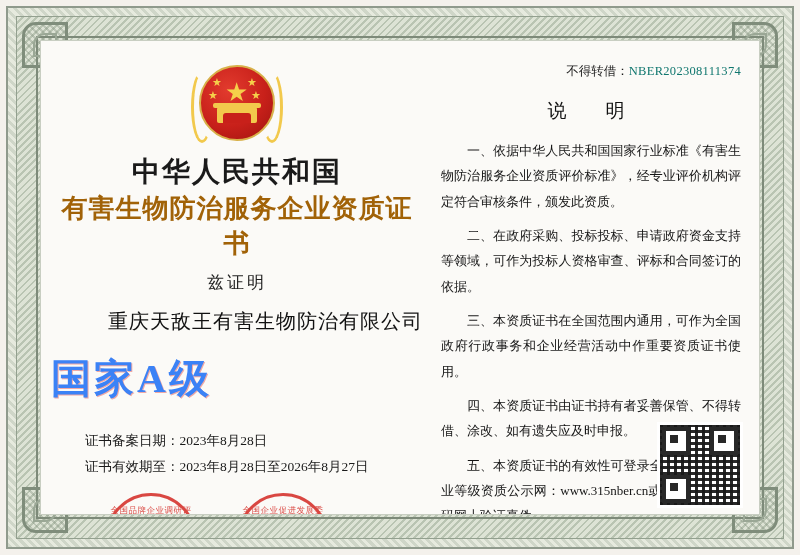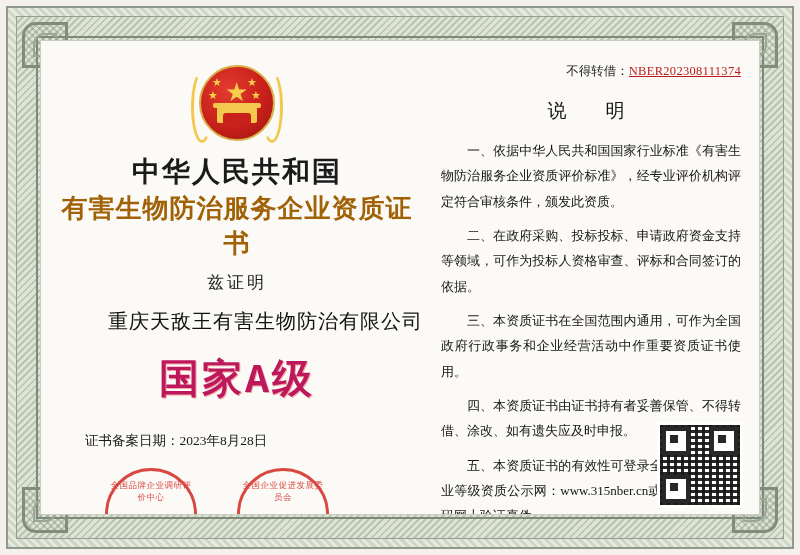--- a/index.html
+++ b/index.html
@@ -196,26 +196,25 @@
   }
   .company {
     text-align: right;
     font-family: "Liberation Serif", serif;
     font-size: 20px;
     color: #111111;
     letter-spacing: 1px;
     margin: 0 0 16px 0;
   }
   .grade {
-    text-align: center;
-    font-family: Liberation Mono, monospace;
+    font-family: Liberation Serif, serif;
     font-weight: bold;
     font-size: 40px;
     letter-spacing: 3px;
-    color: #be185d;
+    color: #3b82f6;
     text-shadow: 1px 1px 0 #f0a9a5;
     margin: 6px 0 22px 0;
   }
 
   
   .dates {
     margin: 0 0 0 34px;
     font-family: "Liberation Serif", serif;
     font-size: 13.5px;
     color: #1a1a1a;
@@ -254,23 +253,22 @@
   
   .cert-no {
     text-align: right;
     font-family: "Liberation Serif", serif;
     font-size: 12.5px;
     color: #1a1a1a;
     margin-bottom: 18px;
     white-space: nowrap;
   }
   .cert-no .num {
-    color: #b91c1c;
+    color: #0f766e;
     letter-spacing: 0.3px;
-    text-decoration: underline;
   }
   .notes-title {
     text-align: center;
     font-family: Liberation Sans, sans-serif;
     font-size: 19px;
     color: #111;
     letter-spacing: 10px;
     margin: 0 0 14px 0;
   }
   .note {
@@ -361,20 +359,24 @@
 
         <div class="company">重庆天敌王有害生物防治有限公司</div>
 
         <div class="grade">国家A级</div>
 
         <div class="dates">
           <div class="row">
             <span class="lbl">证书备案日期：</span>
             <span class="val">2023年8月28日</span>
           </div>
+          <div class="row">
+            <span class="lbl">证书有效期至：</span>
+            <span class="val">2023年8月28日至2026年8月27日</span>
+          </div>
         </div>
 
         <div class="seals">
           <div class="seal one">
             <div class="seal-text-top">全国品牌企业调研评价中心</div>
 
           </div>
           <div class="seal two">
             <div class="seal-text-top">全国企业促进发展委员会</div>
 

